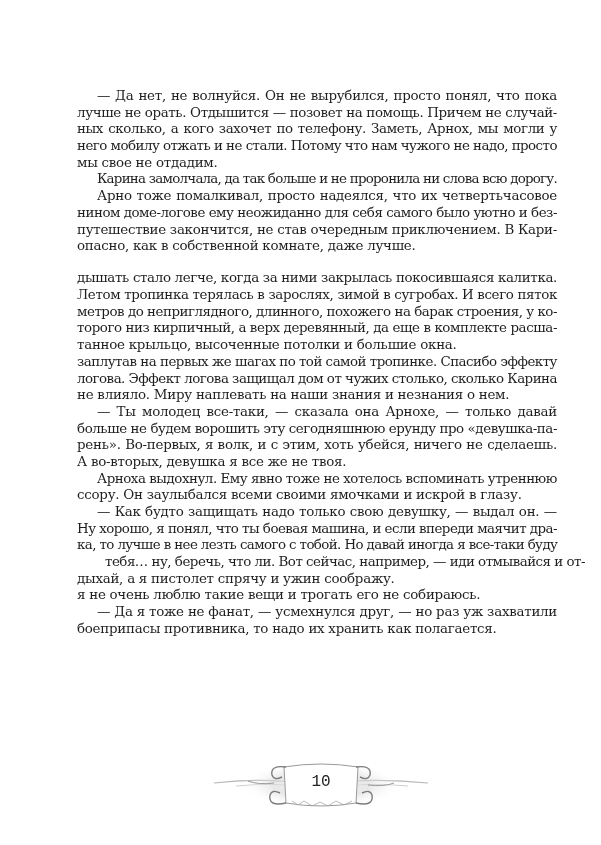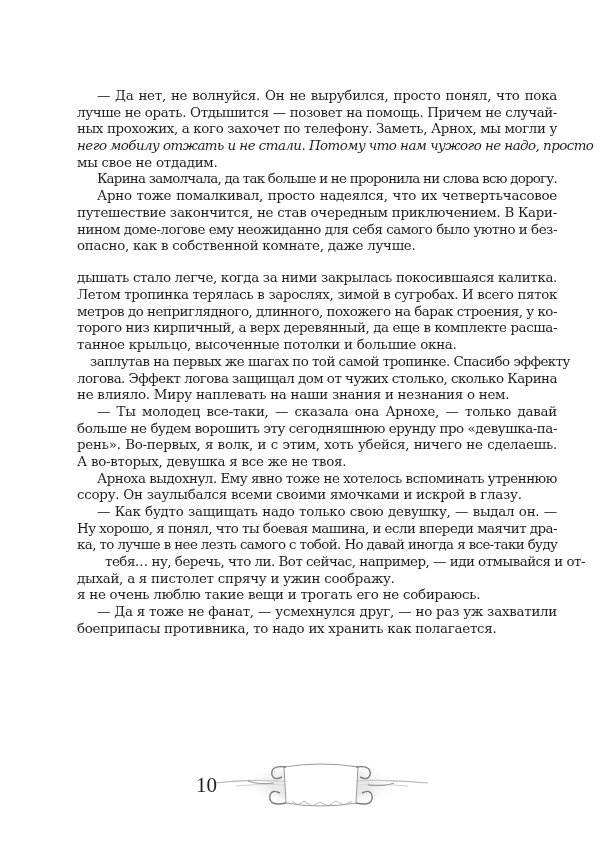--- a/index.html
+++ b/index.html
@@ -17,55 +17,55 @@
     text-align: justify; text-align-last: justify;
   }
   .line.last { text-align-last: left; }
   .line.indent { padding-left: 20px; }
   .gap { height: 15.5px; }
   .folio {
     position: absolute; left: 180px; top: 755px; width: 250px; height: 62px;
   }
   .folio svg { position: absolute; left: 0; top: 0; }
   .folio-number {
-    position: absolute; left: 0; width: 250px; top: 18px; 
-    font-family: Liberation Serif, serif; font-size: 21px; color: #222;
+    position: absolute; left: 0; width: 250px; top: 18px; text-align: center;
+    font-family: Liberation Mono, monospace; font-size: 16px; color: #222;
   }
 </style>
 </head>
 <body>
 
 <div class="page">
   <div class="text-block" id="text-block">
       <div class="paragraph">
         <div class="line indent">— Да нет, не волнуйся. Он не вырубился, просто понял, что пока</div>
         <div class="line" style="letter-spacing: -0.359375px;">лучше не орать. Отдышится — позовет на помощь. Причем не случай-</div>
-        <div class="line" style="letter-spacing: -0.360075px;">ных прохожих, а кого захочет по телефону. Заметь, Арнох, мы могли у</div>
-        <div class="line" style="letter-spacing: -0.527574px; font-style: italic;">него мобилу отжать и не стали. Потому что нам чужого не надо, просто</div>
+        <div class="line" style="letter-spacing: -0.360075px;">ных сколько, а кого захочет по телефону. Заметь, Арнох, мы могли у</div>
+        <div class="line" style="letter-spacing: -0.527574px;">него мобилу отжать и не стали. Потому что нам чужого не надо, просто</div>
         <div class="line last">мы свое не отдадим.</div>
       </div>
       <div class="paragraph">
         <div class="line indent last" style="letter-spacing: -0.75px;">Карина замолчала, да так больше и не проронила ни слова всю дорогу.</div>
       </div>
       <div class="paragraph">
         <div class="line indent">Арно тоже помалкивал, просто надеялся, что их четвертьчасовое</div>
+        <div class="line" style="letter-spacing: -0.465909px;">нином доме-логове ему неожиданно для себя самого было уютно и без-</div>
         <div class="line" style="letter-spacing: -0.268105px;">путешествие закончится, не став очередным приключением. В Кари-</div>
-        <div class="line" style="letter-spacing: -0.465909px;">нином доме-логове ему неожиданно для себя самого было уютно и без-</div>
         <div class="line last">опасно, как в собственной комнате, даже лучше.</div>
       </div>
       <div class="gap"></div>
       <div class="paragraph">
         <div class="line" style="letter-spacing: -0.34399px;">дышать стало легче, когда за ними закрылась покосившаяся калитка.</div>
         <div class="line" style="letter-spacing: -0.344216px;">Летом тропинка терялась в зарослях, зимой в сугробах. И всего пяток</div>
         <div class="line" style="letter-spacing: -0.469439px;">метров до неприглядного, длинного, похожего на барак строения, у ко-</div>
         <div class="line" style="letter-spacing: -0.410985px;">торого низ кирпичный, а верх деревянный, да еще в комплекте расша-</div>
         <div class="line last">танное крыльцо, высоченные потолки и большие окна.</div>
       </div>
       <div class="paragraph">
-        <div class="line" style="letter-spacing: -0.496686px; margin-left: 13px;">заплутав на первых же шагах по той самой тропинке. Спасибо эффекту</div>
+        <div class="line" style="letter-spacing: -0.496686px;">заплутав на первых же шагах по той самой тропинке. Спасибо эффекту</div>
         <div class="line" style="letter-spacing: -0.507576px;">логова. Эффект логова защищал дом от чужих столько, сколько Карина</div>
         <div class="line last">не влияло. Миру наплевать на наши знания и незнания о нем.</div>
       </div>
       <div class="paragraph">
         <div class="line indent">— Ты молодец все-таки, — сказала она Арнохе, — только давай</div>
         <div class="line" style="letter-spacing: -0.424316px;">больше не будем ворошить эту сегодняшнюю ерунду про «девушка-па-</div>
         <div class="line">рень». Во-первых, я волк, и с этим, хоть убейся, ничего не сделаешь.</div>
         <div class="line last">А во-вторых, девушка я все же не твоя.</div>
       </div>
       <div class="paragraph">

